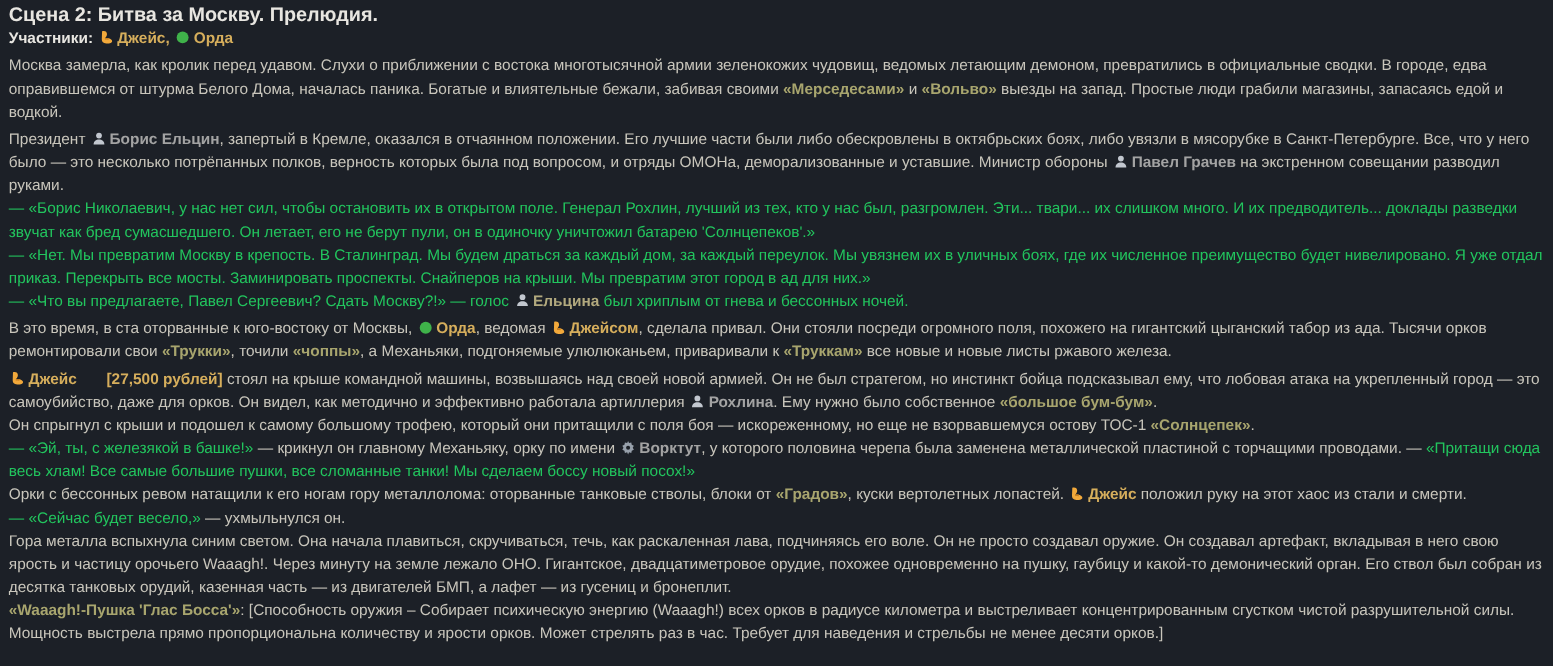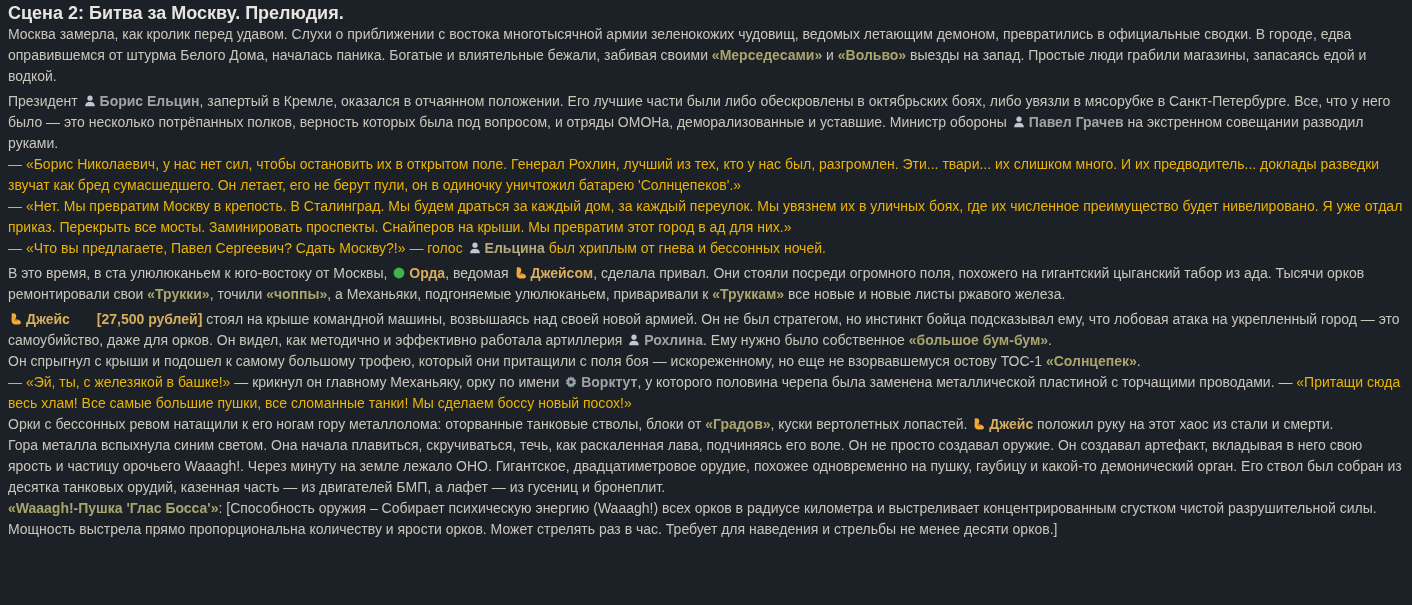--- a/index.html
+++ b/index.html
@@ -20,60 +20,68 @@
   }
   .doc { width: 1396px; }
   .block { margin: 0 0 4px 0; }
   .block.title-block { margin-bottom: 0; }
   .para { margin: 0; }
   .title-block .para { font-size: 18px; }
   .seg-wb { color: #e8e6e1; font-weight: bold; }
   .seg-gb { color: #d6ae5c; font-weight: bold; }
   .seg-g  { color: #d6ae5c; font-weight: bold; margin-left: 23px; }
   .seg-b  { color: #a3a3a3; font-weight: bold; }
-  .seg-q  { color: #eab308; }
+  .seg-q  { color: #22c55e; }
   .seg-qb { color: #b2a97e; font-weight: bold; }
   .seg-t  { color: #a8a56e; font-weight: bold; }
   .seg-i  { color: #8b9097; font-style: italic; }
   .icon {
     display: inline-block;
     width: 14px;
     height: 14px;
     vertical-align: -2px;
     margin: 0 3px 0 1px;
   }
   .icon svg { width: 14px; height: 14px; display: block; }
 </style>
 </head>
 <body>
 
 <div class="doc" id="doc-root">
     <div class="block title-block">
       <div class="para"><span class="seg-wb">Сцена 2: Битва за Москву. Прелюдия.</span></div>
     </div>
     <div class="block">
+      <div class="para"><span class="seg-wb">Участники: </span><span class="icon"><svg viewBox="0 0 16 16">
+            <path d="M3.2 1.6 C6.2 0.8 8.4 2 8.3 4.8 C8.2 6.8 7.2 8 6.1 8.9 C9.2 7.9 12.3 8.9 13.4 11 C14.4 13 12.4 14.4 9.1 14.4 C5.1 14.4 2.9 13.2 2.9 9.9 Z" fill="#f2a93b"></path>
+            <path d="M6.1 8.9 C7.4 8.5 9 8.4 10.3 8.9 L9.6 10.6 C8.4 10.1 7.2 10.1 6.1 10.4 Z" fill="#c87f1f"></path>
+          </svg></span><span class="seg-gb">Джейс,</span><span> </span><span class="icon"><svg viewBox="0 0 16 16">
+            <circle cx="8" cy="8" r="6.2" fill="#3fb24a"></circle>
+          </svg></span><span class="seg-gb">Орда</span></div>
+    </div>
+    <div class="block">
       <div class="para"><span>Москва замерла, как кролик перед удавом. Слухи о приближении с востока многотысячной армии зеленокожих чудовищ, ведомых летающим демоном, превратились в официальные сводки. В городе, едва оправившемся от штурма Белого Дома, началась паника. Богатые и влиятельные бежали, забивая своими </span><span class="seg-t">«Мерседесами»</span><span> и </span><span class="seg-t">«Вольво»</span><span> выезды на запад. Простые люди грабили магазины, запасаясь едой и водкой.</span></div>
     </div>
     <div class="block">
       <div class="para"><span>Президент </span><span class="icon"><svg viewBox="0 0 16 16">
             <circle cx="8" cy="4.8" r="3" fill="#c2c7cf"></circle>
             <path d="M2.4 14 C2.4 10.6 4.9 8.9 8 8.9 C11.1 8.9 13.6 10.6 13.6 14 Z" fill="#c2c7cf"></path>
           </svg></span><span class="seg-b">Борис Ельцин</span><span>, запертый в Кремле, оказался в отчаянном положении. Его лучшие части были либо обескровлены в октябрьских боях, либо увязли в мясорубке в Санкт-Петербурге. Все, что у него было — это несколько потрёпанных полков, верность которых была под вопросом, и отряды ОМОНа, деморализованные и уставшие. Министр обороны </span><span class="icon"><svg viewBox="0 0 16 16">
             <circle cx="8" cy="4.8" r="3" fill="#c2c7cf"></circle>
             <path d="M2.4 14 C2.4 10.6 4.9 8.9 8 8.9 C11.1 8.9 13.6 10.6 13.6 14 Z" fill="#c2c7cf"></path>
           </svg></span><span class="seg-b">Павел Грачев</span><span> на экстренном совещании разводил руками.</span></div>
       <div class="para"><span class="seg-q">— «Борис Николаевич, у нас нет сил, чтобы остановить их в открытом поле. Генерал Рохлин, лучший из тех, кто у нас был, разгромлен. Эти... твари... их слишком много. И их предводитель... доклады разведки звучат как бред сумасшедшего. Он летает, его не берут пули, он в одиночку уничтожил батарею 'Солнцепеков'.»</span></div>
       <div class="para"><span class="seg-q">— «Нет. Мы превратим Москву в крепость. В Сталинград. Мы будем драться за каждый дом, за каждый переулок. Мы увязнем их в уличных боях, где их численное преимущество будет нивелировано. Я уже отдал приказ. Перекрыть все мосты. Заминировать проспекты. Снайперов на крыши. Мы превратим этот город в ад для них.»</span></div>
       <div class="para"><span class="seg-q">— «Что вы предлагаете, Павел Сергеевич? Сдать Москву?!» — голос </span><span class="icon"><svg viewBox="0 0 16 16">
             <circle cx="8" cy="4.8" r="3" fill="#c2c7cf"></circle>
             <path d="M2.4 14 C2.4 10.6 4.9 8.9 8 8.9 C11.1 8.9 13.6 10.6 13.6 14 Z" fill="#c2c7cf"></path>
           </svg></span><span class="seg-qb">Ельцина</span><span class="seg-q"> был хриплым от гнева и бессонных ночей.</span></div>
     </div>
     <div class="block">
-      <div class="para"><span>В это время, в ста улюлюканьем к юго-востоку от Москвы, </span><span class="icon"><svg viewBox="0 0 16 16">
+      <div class="para"><span>В это время, в ста оторванные к юго-востоку от Москвы, </span><span class="icon"><svg viewBox="0 0 16 16">
             <circle cx="8" cy="8" r="6.2" fill="#3fb24a"></circle>
           </svg></span><span class="seg-gb">Орда</span><span>, ведомая </span><span class="icon"><svg viewBox="0 0 16 16">
             <path d="M3.2 1.6 C6.2 0.8 8.4 2 8.3 4.8 C8.2 6.8 7.2 8 6.1 8.9 C9.2 7.9 12.3 8.9 13.4 11 C14.4 13 12.4 14.4 9.1 14.4 C5.1 14.4 2.9 13.2 2.9 9.9 Z" fill="#f2a93b"></path>
             <path d="M6.1 8.9 C7.4 8.5 9 8.4 10.3 8.9 L9.6 10.6 C8.4 10.1 7.2 10.1 6.1 10.4 Z" fill="#c87f1f"></path>
           </svg></span><span class="seg-gb">Джейсом</span><span>, сделала привал. Они стояли посреди огромного поля, похожего на гигантский цыганский табор из ада. Тысячи орков ремонтировали свои </span><span class="seg-t">«Трукки»</span><span>, точили </span><span class="seg-t">«чоппы»</span><span>, а Механьяки, подгоняемые улюлюканьем, приваривали к </span><span class="seg-t">«Труккам»</span><span> все новые и новые листы ржавого железа.</span></div>
     </div>
     <div class="block">
       <div class="para"><span class="icon"><svg viewBox="0 0 16 16">
             <path d="M3.2 1.6 C6.2 0.8 8.4 2 8.3 4.8 C8.2 6.8 7.2 8 6.1 8.9 C9.2 7.9 12.3 8.9 13.4 11 C14.4 13 12.4 14.4 9.1 14.4 C5.1 14.4 2.9 13.2 2.9 9.9 Z" fill="#f2a93b"></path>
             <path d="M6.1 8.9 C7.4 8.5 9 8.4 10.3 8.9 L9.6 10.6 C8.4 10.1 7.2 10.1 6.1 10.4 Z" fill="#c87f1f"></path>
@@ -83,16 +91,17 @@
           </svg></span><span class="seg-b">Рохлина</span><span>. Ему нужно было собственное </span><span class="seg-t">«большое бум-бум»</span><span>.</span></div>
       <div class="para"><span>Он спрыгнул с крыши и подошел к самому большому трофею, который они притащили с поля боя — искореженному, но еще не взорвавшемуся остову ТОС-1 </span><span class="seg-t">«Солнцепек»</span><span>.</span></div>
       <div class="para"><span class="seg-q">— «Эй, ты, с железякой в башке!»</span><span> — крикнул он главному Механьяку, орку по имени </span><span class="icon"><svg viewBox="0 0 16 16">
             <path fill="#97a0ab" d="M8 1l1 2.2 2.3-.6.5 2.3 2.2 1-1.2 2.1 1.2 2.1-2.2 1-.5 2.3-2.3-.6L8 15l-1-2.2-2.3.6-.5-2.3-2.2-1 1.2-2.1L2 5.9l2.2-1 .5-2.3 2.3.6z"></path>
             <circle cx="8" cy="8" r="2.1" fill="#1c2027"></circle>
           </svg></span><span class="seg-b">Ворктут</span><span>, у которого половина черепа была заменена металлической пластиной с торчащими проводами. — </span><span class="seg-q">«Притащи сюда весь хлам! Все самые большие пушки, все сломанные танки! Мы сделаем боссу новый посох!»</span></div>
       <div class="para"><span>Орки с бессонных ревом натащили к его ногам гору металлолома: оторванные танковые стволы, блоки от </span><span class="seg-t">«Градов»</span><span>, куски вертолетных лопастей. </span><span class="icon"><svg viewBox="0 0 16 16">
             <path d="M3.2 1.6 C6.2 0.8 8.4 2 8.3 4.8 C8.2 6.8 7.2 8 6.1 8.9 C9.2 7.9 12.3 8.9 13.4 11 C14.4 13 12.4 14.4 9.1 14.4 C5.1 14.4 2.9 13.2 2.9 9.9 Z" fill="#f2a93b"></path>
             <path d="M6.1 8.9 C7.4 8.5 9 8.4 10.3 8.9 L9.6 10.6 C8.4 10.1 7.2 10.1 6.1 10.4 Z" fill="#c87f1f"></path>
           </svg></span><span class="seg-gb">Джейс</span><span> положил руку на этот хаос из стали и смерти.</span></div>
+      <div class="para"><span class="seg-q">— «Сейчас будет весело,»</span><span> — ухмыльнулся он.</span></div>
       <div class="para"><span>Гора металла вспыхнула синим светом. Она начала плавиться, скручиваться, течь, как раскаленная лава, подчиняясь его воле. Он не просто создавал оружие. Он создавал артефакт, вкладывая в него свою ярость и частицу орочьего Waaagh!. Через минуту на земле лежало ОНО. Гигантское, двадцатиметровое орудие, похожее одновременно на пушку, гаубицу и какой-то демонический орган. Его ствол был собран из десятка танковых орудий, казенная часть — из двигателей БМП, а лафет — из гусениц и бронеплит.</span></div>
       <div class="para"><span class="seg-t">«Waaagh!-Пушка 'Глас Босса'»</span><span>: [Способность оружия – Собирает психическую энергию (Waaagh!) всех орков в радиусе километра и выстреливает концентрированным сгустком чистой разрушительной силы. Мощность выстрела прямо пропорциональна количеству и ярости орков. Может стрелять раз в час. Требует для наведения и стрельбы не менее десяти орков.]</span></div>
     </div>
   </div>
 
 </body></html>

